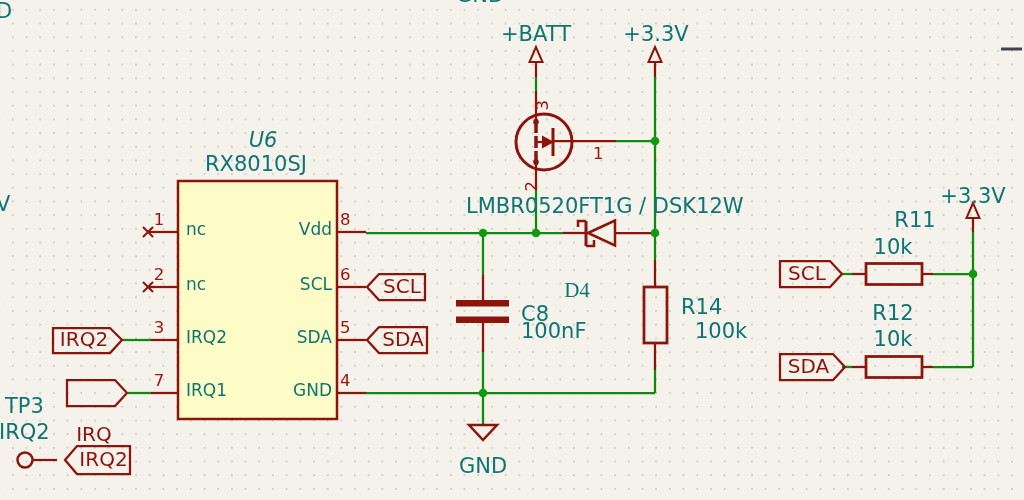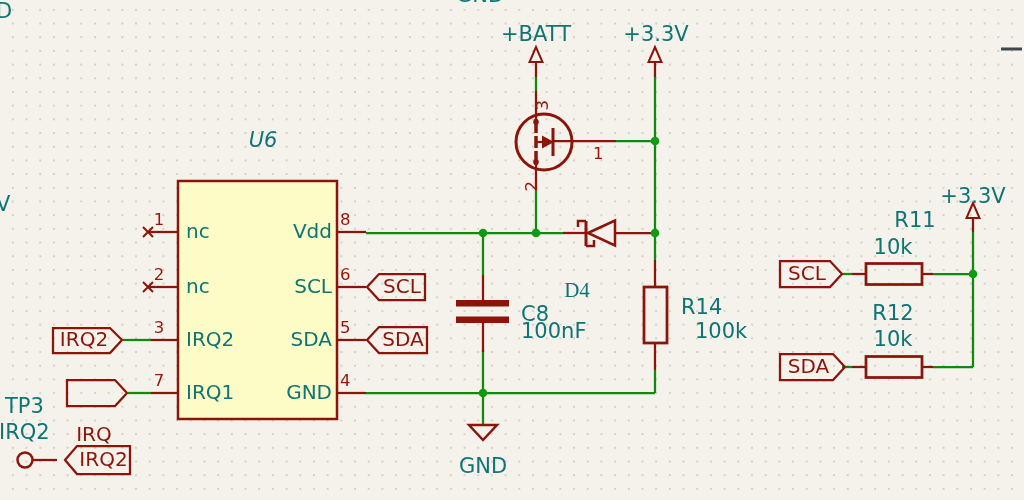--- a/index.html
+++ b/index.html
@@ -6,21 +6,21 @@
   #canvas{
     position:relative;width:1024px;height:500px;overflow:hidden;
     background-color:#f4f2eb;
     background-image:radial-gradient(circle,#d4d1c8 1px,rgba(0,0,0,0) 1.2px);
     background-size:13.7px 13.7px;background-position:6px 3px;
     font-family:"DejaVu Sans","Liberation Sans",sans-serif;
   }
   svg.layer{position:absolute;left:0;top:0;}
   .txt{position:absolute;line-height:1;white-space:pre;}
   .teal{color:#0e7474;font-size:21px;}
-  .teal20{color:#0e7474;font-size:20px;}
+  .teal20{color:#0e7474;font-size:17px;}
   .dred{color:#8b140b;font-size:20px;}
   .pnum{color:#9b1408;font-size:16.5px;}
   .c{text-align:center;}
   .r{text-align:right;}
   .rot{transform:rotate(-90deg);transform-origin:center;}
 </style>
 </head>
 <body>
 
 <div id="canvas">
@@ -145,20 +145,21 @@
   <div class="txt teal c" style="left:500px;top:24px;width:72px;">+BATT</div>
   <div class="txt teal c" style="left:620px;top:24px;width:72px;">+3.3V</div>
   <div class="txt teal c" style="left:938px;top:186px;width:70px;">+3.3V</div>
   <div class="txt teal c" style="left:448px;top:456px;width:70px;">GND</div>
 
   <div class="txt pnum rot" style="left:538px;top:97px;">3</div>
   <div class="txt pnum rot" style="left:527px;top:178px;">2</div>
   <div class="txt pnum" style="left:593px;top:146px;">1</div>
 
   <div class="txt teal c" style="left:225px;top:130px;width:76px;font-style:italic;">U6</div>
+  <div class="txt teal c" style="left:196px;top:154px;width:120px;">RX8010SJ</div>
 
   <div class="txt pnum c" style="left:146px;top:212px;width:26px;">1</div>
   <div class="txt pnum c" style="left:146px;top:267px;width:26px;">2</div>
   <div class="txt pnum c" style="left:146px;top:320px;width:26px;">3</div>
   <div class="txt pnum c" style="left:146px;top:373px;width:26px;">7</div>
 
   <div class="txt pnum" style="left:340px;top:212px;">8</div>
   <div class="txt pnum" style="left:340px;top:267px;">6</div>
   <div class="txt pnum" style="left:340px;top:320px;">5</div>
   <div class="txt pnum" style="left:340px;top:373px;">4</div>
@@ -167,20 +168,21 @@
   <div class="txt teal20" style="left:186px;top:276px;">nc</div>
   <div class="txt teal20" style="left:186px;top:329px;">IRQ2</div>
   <div class="txt teal20" style="left:186px;top:382px;">IRQ1</div>
 
   <div class="txt teal20 r" style="left:252px;top:221px;width:80px;">Vdd</div>
   <div class="txt teal20 r" style="left:252px;top:276px;width:80px;">SCL</div>
   <div class="txt teal20 r" style="left:252px;top:329px;width:80px;">SDA</div>
   <div class="txt teal20 r" style="left:252px;top:382px;width:80px;">GND</div>
 
   <div class="txt teal c" style="left:557px;top:280px;width:40px;font-family:Liberation Serif, serif;">D4</div>
+  <div class="txt teal" style="left:466px;top:196px;">LMBR0520FT1G / DSK12W</div>
   <div class="txt teal" style="left:521px;top:304px;">C8</div>
   <div class="txt teal" style="left:521px;top:321px;text-align:right;">100nF</div>
   <div class="txt teal" style="left:681px;top:297px;">R14</div>
   <div class="txt teal" style="left:681px;top:321px;margin-left:14px;">100k</div>
   <div class="txt teal c" style="left:885px;top:210px;width:60px;">R11</div>
   <div class="txt teal c" style="left:863px;top:237px;width:60px;">10k</div>
   <div class="txt teal c" style="left:863px;top:303px;width:60px;">R12</div>
   <div class="txt teal c" style="left:863px;top:329px;width:60px;">10k</div>
 
   <div class="txt dred c" style="left:53px;top:329px;width:62px;">IRQ2</div>

